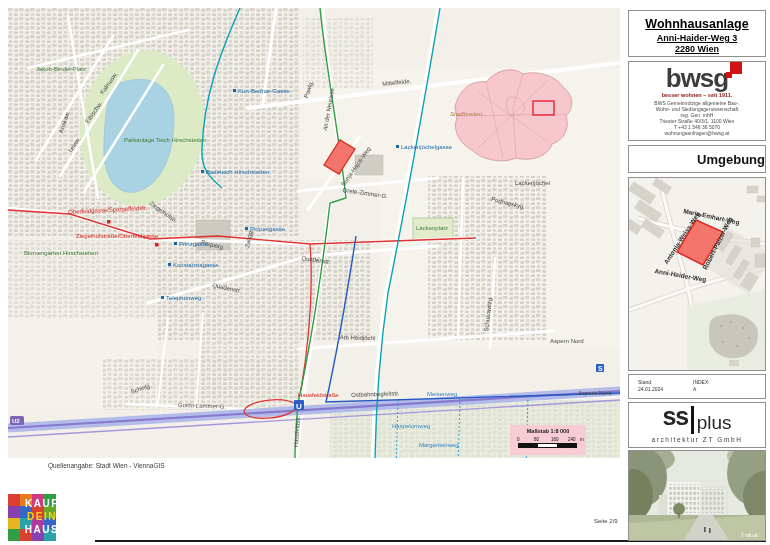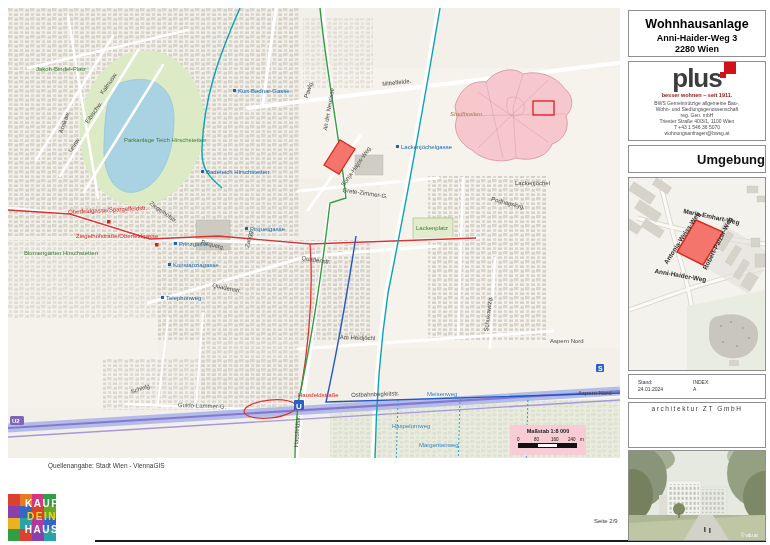--- a/index.html
+++ b/index.html
@@ -24,21 +24,21 @@
   #sbar span{position:absolute;top:0;}
   #segs{position:absolute;left:0;top:6px;width:57px;height:3px;border:0.5px solid #111;display:flex;}
   #segs i{flex:1;display:block;}
   #segs i:nth-child(1){background:#111;} #segs i:nth-child(2){background:#fff;} #segs i:nth-child(3){background:#111;}
   
   .srcnote{position:absolute;left:48px;top:462px;font-size:6.5px;color:#3a3a3a;}
   .pageno{position:absolute;left:594px;top:518px;font-size:6px;color:#3a3a3a;}
   #botline{position:absolute;left:95px;top:540px;width:671px;height:2px;background:#1c1c1c;}
   
   .box{position:absolute;left:628px;width:138px;background:#fff;border:1px solid #8f8f8f;box-sizing:border-box;}
-  #b-title{top:10px;height:47px;text-align:center;}
+  #b-title{top:10px;height:47px;text-align:center;text-decoration:underline;}
   #b-title .t1{display:block;font-weight:bold;font-size:12.5px;margin-top:6px;}
   #b-title .t2{display:block;font-weight:bold;font-size:9px;margin-top:2px;}
   #b-title .t3{display:block;font-weight:bold;font-size:9px;margin-top:1px;}
   #b-bwsg{top:61px;height:80px;text-align:center;}
   .bwsglogo{position:relative;display:inline-block;margin-top:4px;font-size:26px;font-weight:bold;color:#3c3c3c;letter-spacing:-1px;line-height:24px;}
   .bwsglogo .sq1{position:absolute;right:-14px;top:-4px;width:12px;height:12px;background:#d01317;}
   .bwsglogo .sq2{position:absolute;right:-4px;top:6px;width:6px;height:6px;background:#d01317;}
   .tagline{display:block;font-size:5.5px;font-weight:bold;color:#8f1510;margin-top:1px;}
   .addr{display:block;font-size:5px;color:#4c4c4c;line-height:6px;margin-top:2px;}
   #b-umg{top:145px;height:28px;text-align:right;}
@@ -252,21 +252,21 @@
   <div class="pageno">Seite 2/9</div>
   <div id="botline"></div>
 
   <div class="box" id="b-title">
     <span class="t1">Wohnhausanlage</span>
     <span class="t2">Anni-Haider-Weg 3</span>
     <span class="t3">2280 Wien</span>
   </div>
 
   <div class="box" id="b-bwsg">
-    <span class="bwsglogo"><span>plus</span>
+    <span class="bwsglogo"><span>bwsg</span>
       <span class="sq1"></span>
       <span class="sq2"></span>
     </span>
     <span class="tagline">besser wohnen – seit 1911.</span>
     <span class="addr">BWS Gemeinnützige allgemeine Bau-,</span>
     <span class="addr" style="margin-top:0">Wohn- und Siedlungsgenossenschaft</span>
     <span class="addr" style="margin-top:0">reg. Gen. mbH</span>
     <span class="addr" style="margin-top:0">Triester Straße 40/3/1, 1100 Wien</span>
     <span class="addr" style="margin-top:0">T +43 1 546 36 5070</span>
     <span class="addr" style="margin-top:0">wohnungsanfragen@bwsg.at</span>
@@ -339,20 +339,25 @@
       <span>Stand:</span><br>
       <span>24.01.2024</span>
     </div>
     <div class="col c2">
       <span>INDEX:</span><br>
       <span>A</span>
     </div>
   </div>
 
   <div class="box" id="b-ss">
+    <div class="sslogo">
+      <span class="ss">ss</span>
+      <span class="bar"></span>
+      <span class="plus">plus</span>
+    </div>
     <span class="sssub">architektur ZT GmbH</span>
   </div>
 
   <div class="box" id="b-img">
     <svg width="136" height="89" viewBox="0 0 136 89">
       <rect x="0" y="0" width="136" height="89" fill="#e6e9e0"></rect>
       <ellipse cx="20" cy="8" rx="26" ry="14" fill="#a5ae92"></ellipse>
       <ellipse cx="12" cy="26" rx="26" ry="30" fill="#8a9478"></ellipse>
       <ellipse cx="4" cy="44" rx="20" ry="26" fill="#76805f"></ellipse>
       <ellipse cx="120" cy="5" rx="22" ry="13" fill="#b9c1a4"></ellipse>

